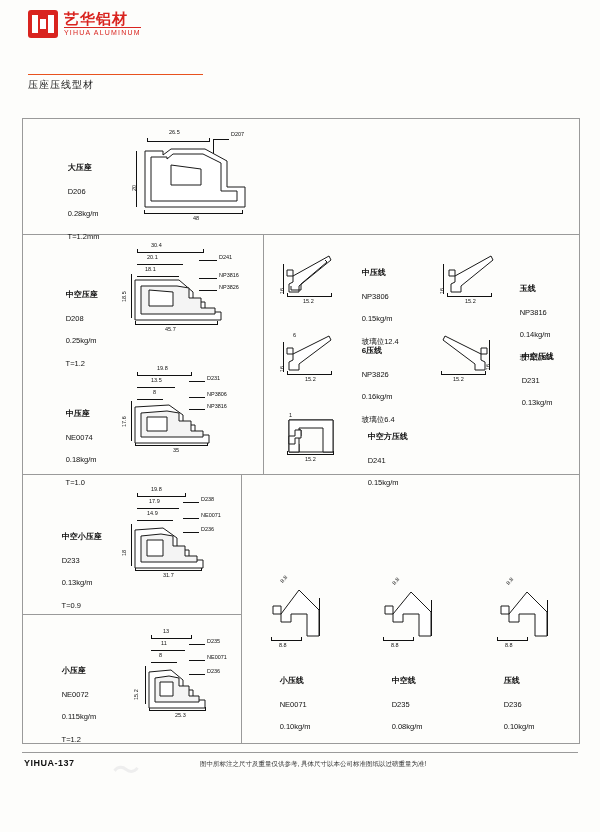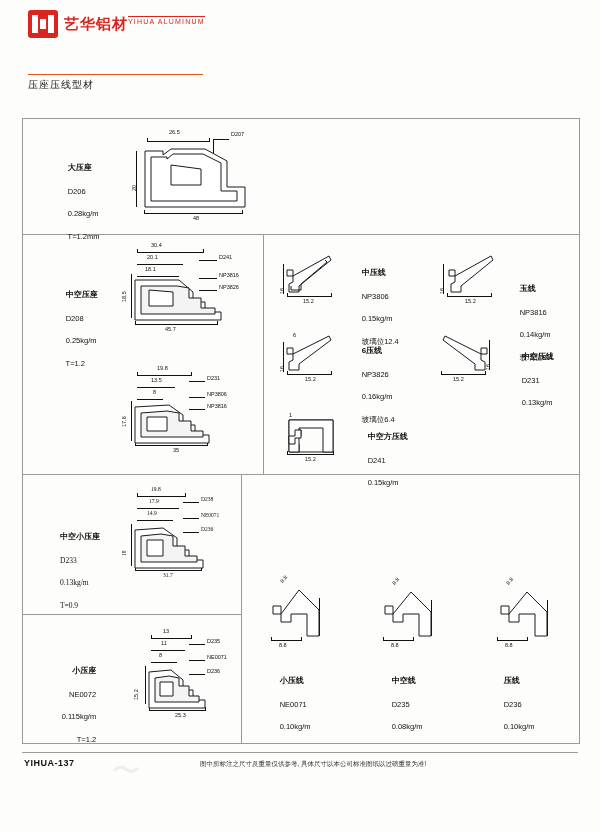--- a/index.html
+++ b/index.html
@@ -12,21 +12,21 @@
     overflow:hidden;
   }
   .page{position:absolute;inset:0;}
 
   
   .logo-wrap{position:absolute;left:28px;top:10px;display:flex;align-items:center;gap:6px;}
   .logo-mark{width:30px;height:28px;background:#d9241f;border-radius:3px;position:relative;}
   .logo-mark:before{content:"";position:absolute;left:4px;top:5px;width:6px;height:18px;background:#fff;}
   .logo-mark:after{content:"";position:absolute;right:4px;top:5px;width:6px;height:18px;background:#fff;}
   .logo-mid{position:absolute;left:12px;top:9px;width:6px;height:10px;background:#fff;z-index:2;}
-  .logo-text{display:flex;flex-direction:row;line-height:1.05;}
+  .logo-text{display:flex;flex-direction:column;line-height:1.05;}
   .logo-cn{color:#d9241f;font-size:15px;font-weight:bold;letter-spacing:1px;}
   .logo-en{color:#d9241f;font-size:7px;letter-spacing:1.2px;border-top:1px solid #d9241f;padding-top:1px;}
 
   .title-en{position:absolute;left:28px;top:58px;color:#e8521e;font-size:14px;font-weight:bold;font-style:italic;letter-spacing:.2px;}
   .title-cn{position:absolute;left:28px;top:78px;color:#222;font-size:10px;letter-spacing:1px;}
   .title-rule{position:absolute;left:28px;top:74px;width:175px;height:1px;background:#e8521e;}
 
   
   .frame{position:absolute;left:22px;top:118px;width:556px;height:624px;border:1px solid #9a9a9a;}
   .hline{position:absolute;left:0;width:556px;height:1px;background:#9a9a9a;}
@@ -146,20 +146,26 @@
       <div class="tick" style="left:194px;top:87px;"></div>
 
       <svg style="position:absolute;left:110px;top:38px;" width="92" height="52" viewBox="0 0 92 52">
         <path class="prof" d="M2,8 L2,48 L88,48 L88,40 L72,40 L72,30 L60,30 L60,20 L46,8 Z"></path>
         <path class="prof" d="M8,14 L8,42 L82,42 L82,36 L68,36 L68,26 L56,26 L56,16 L44,14 Z" style="fill:#f4f4f4"></path>
         <path class="prof" d="M16,18 L16,34 L40,34 L40,20 Z"></path>
       </svg>
     </div>
 
     <div class="cell" style="left:0;top:240px;width:240px;height:115px;">
+      <div class="lbl" style="left:26px;top:38px;">
+        <b>中压座</b><br>
+        <span>NE0074</span><br>
+        <span>0.18kg/m</span><br>
+        <span>T=1.0</span>
+      </div>
 
       <div class="dim" style="left:134px;top:6px;">19.8</div>
       <div class="lead h" style="left:114px;top:16px;width:54px;"></div>
       <div class="tick" style="left:114px;top:13px;"></div>
       <div class="tick" style="left:168px;top:13px;"></div>
 
       <div class="dim" style="left:128px;top:18px;">13.5</div>
       <div class="lead h" style="left:114px;top:28px;width:38px;"></div>
       <div class="dim" style="left:130px;top:30px;">8</div>
       <div class="lead h" style="left:114px;top:40px;width:26px;"></div>
@@ -276,21 +282,21 @@
       <div class="tick" style="left:24px;top:57px;"></div>
       <div class="tick" style="left:70px;top:57px;"></div>
 
       <svg style="position:absolute;left:22px;top:22px;" width="54" height="40" viewBox="0 0 54 40">
         <path class="prof" d="M4,4 L4,36 L14,36 L14,28 L10,26 L10,20 L16,20 L16,14 L10,14 L10,20 M4,4 L48,4 L48,36 L14,36" style="fill:none"></path>
         <path class="prof" d="M4,4 L48,4 L48,36 L38,36 L38,12 L14,12 L14,36 L4,36 Z"></path>
         <path class="prof" d="M4,20 L10,20 L10,14 L16,14 L16,22 L10,22 L10,28 L4,28 Z"></path>
       </svg>
     </div>
 
-    <div class="cell" style="left:0;top:355px;width:218px;height:140px;font-family:Liberation Serif, serif;">
+    <div class="cell" style="left:0;top:355px;width:218px;height:140px;">
       <div class="lbl" style="left:22px;top:46px;">
         <b>中空小压座</b><br>
         <span>D233</span><br>
         <span>0.13kg/m</span><br>
         <span>T=0.9</span>
       </div>
 
       <div class="dim" style="left:128px;top:12px;">19.8</div>
       <div class="lead h" style="left:114px;top:22px;width:48px;"></div>
       <div class="tick" style="left:114px;top:19px;"></div>
@@ -315,21 +321,21 @@
       <div class="tick" style="left:112px;top:93px;"></div>
       <div class="tick" style="left:178px;top:93px;"></div>
 
       <svg style="position:absolute;left:110px;top:48px;" width="74" height="50" viewBox="0 0 74 50">
         <path class="prof" d="M2,8 L2,46 L70,46 L70,38 L56,38 L56,28 L44,28 L44,16 L30,6 Z"></path>
         <path class="prof" d="M8,14 L8,40 L64,40 L64,34 L52,34 L52,24 L40,24 L40,14 L28,12 Z" style="fill:#f4f4f4"></path>
         <path class="prof" d="M14,18 L14,34 L30,34 L30,18 Z"></path>
       </svg>
     </div>
 
-    <div class="cell" style="left:0;top:495px;width:218px;height:129px;text-align:right;">
+    <div class="cell" style="left:0;top:495px;width:218px;height:129px;">
       <div class="lbl" style="left:22px;top:40px;">
         <b>小压座</b><br>
         <span>NE0072</span><br>
         <span>0.115kg/m</span><br>
         <span>T=1.2</span>
       </div>
 
       <div class="dim" style="left:140px;top:14px;">13</div>
       <div class="lead h" style="left:128px;top:24px;width:40px;"></div>
       <div class="tick" style="left:128px;top:21px;"></div>

